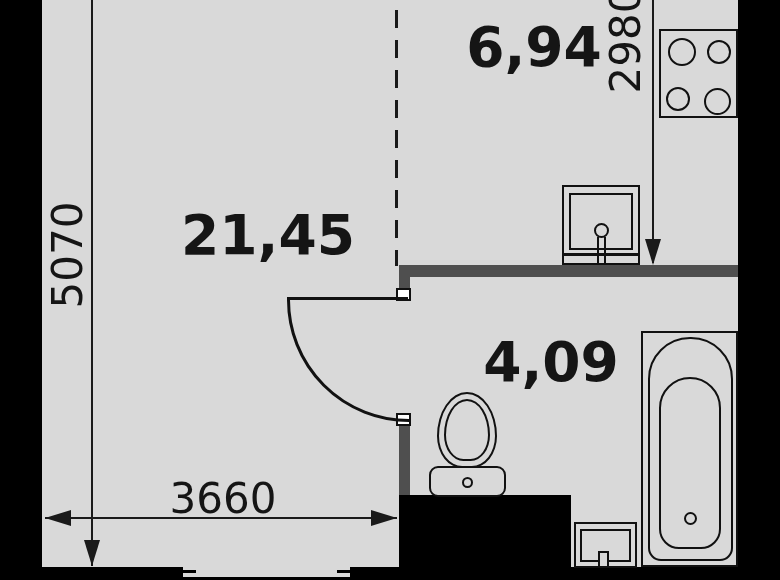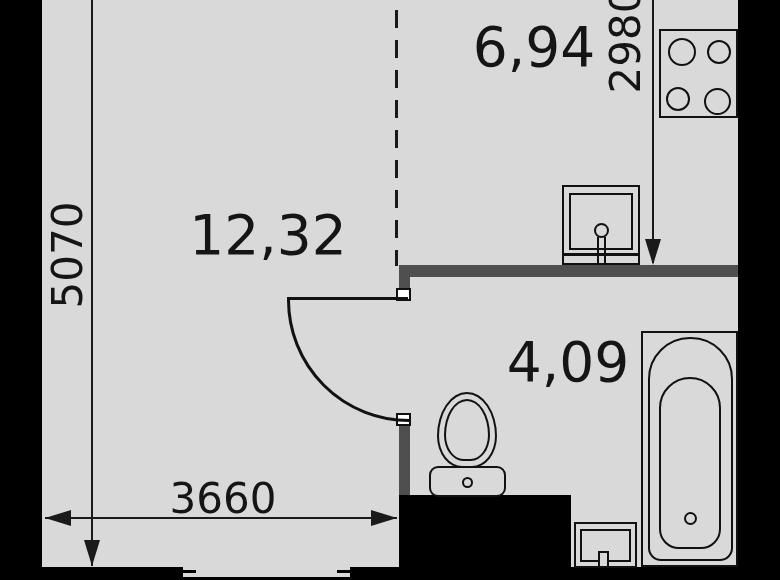--- a/index.html
+++ b/index.html
@@ -53,24 +53,24 @@
   .dim-2430-arrow-l { left:45px;  top:510px; }
   .dim-2430-arrow-r { left:371px; top:510px; }
 
   .dim-label { font-size:42px; line-height:1; white-space:nowrap; }
   .dim-5070-label { left:68px;  top:255px; transform:translate(-50%,-50%) rotate(-90deg); }
   .dim-2980-label { left:626px; top:40px;  transform:translate(-50%,-50%) rotate(-90deg); }
   .dim-2430-label { left:223px; top:499px; transform:translate(-50%,-50%); }
 
   
   .room-label { font-size:55px; line-height:1; white-space:nowrap;
-    transform:translate(-50%,-50%); }
+    transform:translate(-50%,-50%);font-weight:bold; }
   .label-living   { left:268px; top:235px; }
   .label-kitchen  { left:534px; top:47px;  }
-  .label-bathroom { left:568px; top:362px; }
+  .label-bathroom { left:551px; top:362px; }
 
   
   .stove { left:659px; top:29px; width:79px; height:89px; border:2.5px solid #111; }
   .burner { border:2.5px solid #111; border-radius:50%; }
   .burner-tl { left:668px; top:38px; width:28px; height:28px; }
   .burner-tr { left:707px; top:40px; width:24px; height:24px; }
   .burner-bl { left:666px; top:87px; width:24px; height:24px; }
   .burner-br { left:704px; top:88px; width:27px; height:27px; }
 
   .ksink-outer { left:562px; top:185px; width:78px; height:80px; border:2.5px solid #111; }
@@ -137,21 +137,21 @@
 
   <div class="abs dim-line dim-2980-line"></div>
   <div class="abs arrow-down dim-2980-arrow"></div>
   <div class="abs dim-label dim-2980-label">2980</div>
 
   <div class="abs dim-line dim-2430-line"></div>
   <div class="abs arrow-left dim-2430-arrow-l"></div>
   <div class="abs arrow-right dim-2430-arrow-r"></div>
   <div class="abs dim-label dim-2430-label">3660</div>
 
-  <div class="abs room-label label-living">12,32</div>
+  <div class="abs room-label label-living">21,45</div>
   <div class="abs room-label label-kitchen">6,94</div>
   <div class="abs room-label label-bathroom">4,09</div>
 
   <div class="abs stove"></div>
   <div class="abs burner burner-tl"></div>
   <div class="abs burner burner-tr"></div>
   <div class="abs burner burner-bl"></div>
   <div class="abs burner burner-br"></div>
 
   <div class="abs ksink-outer"></div>

